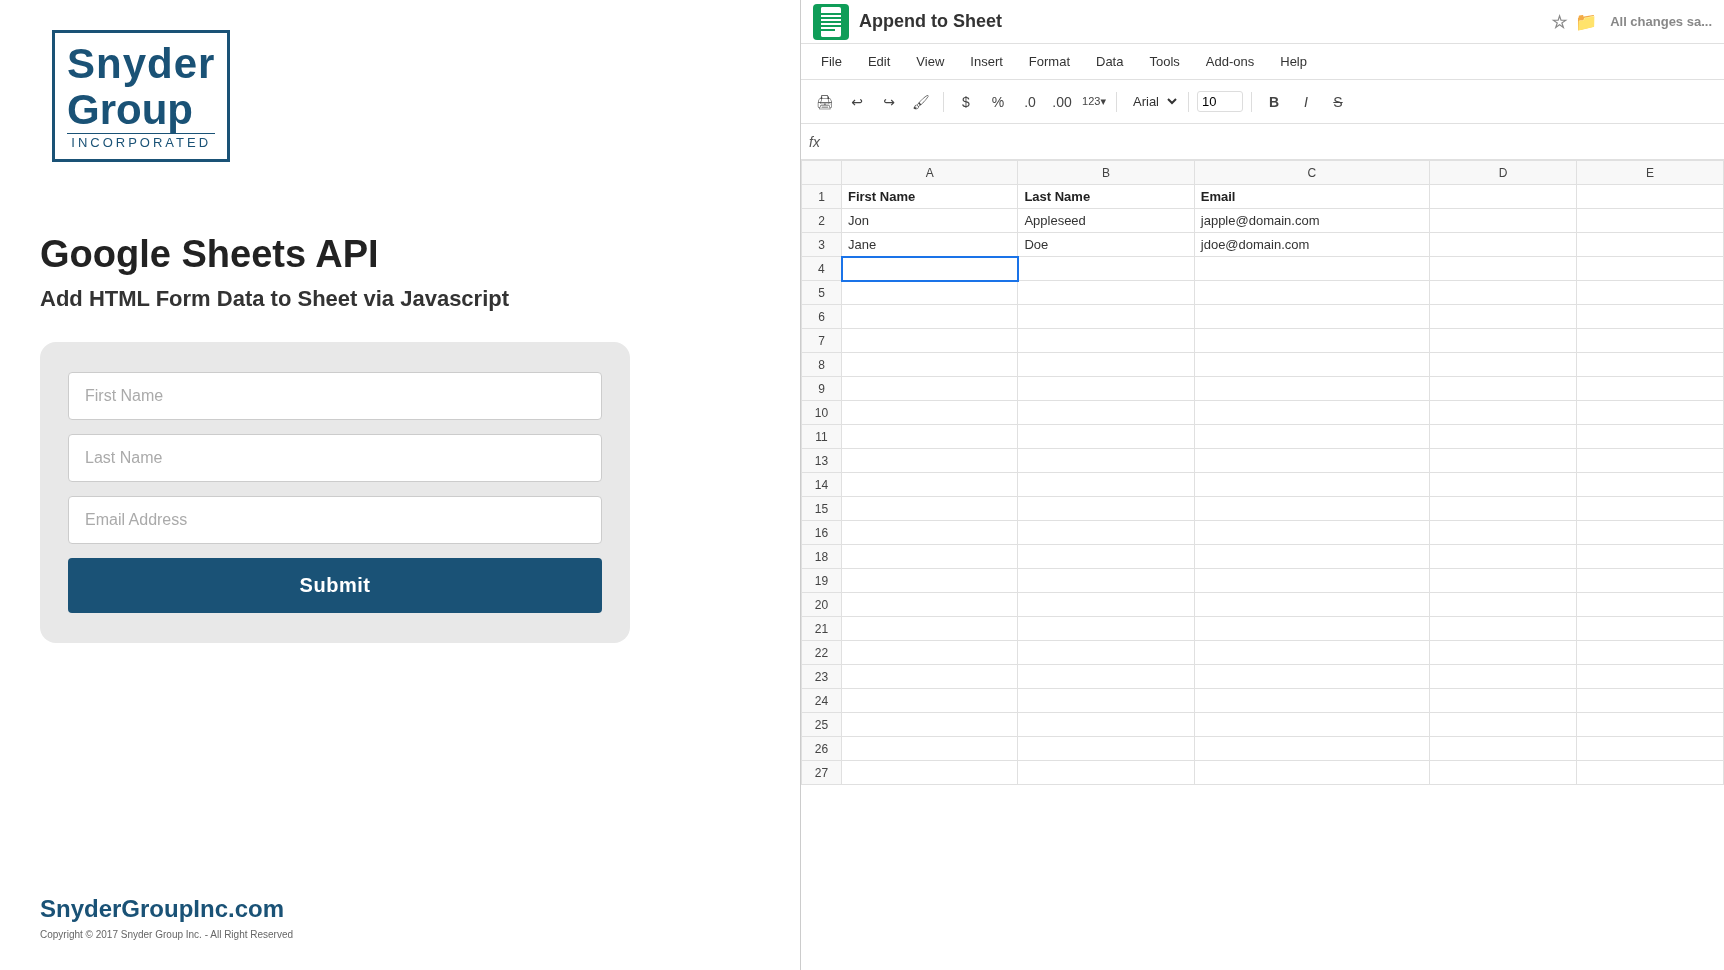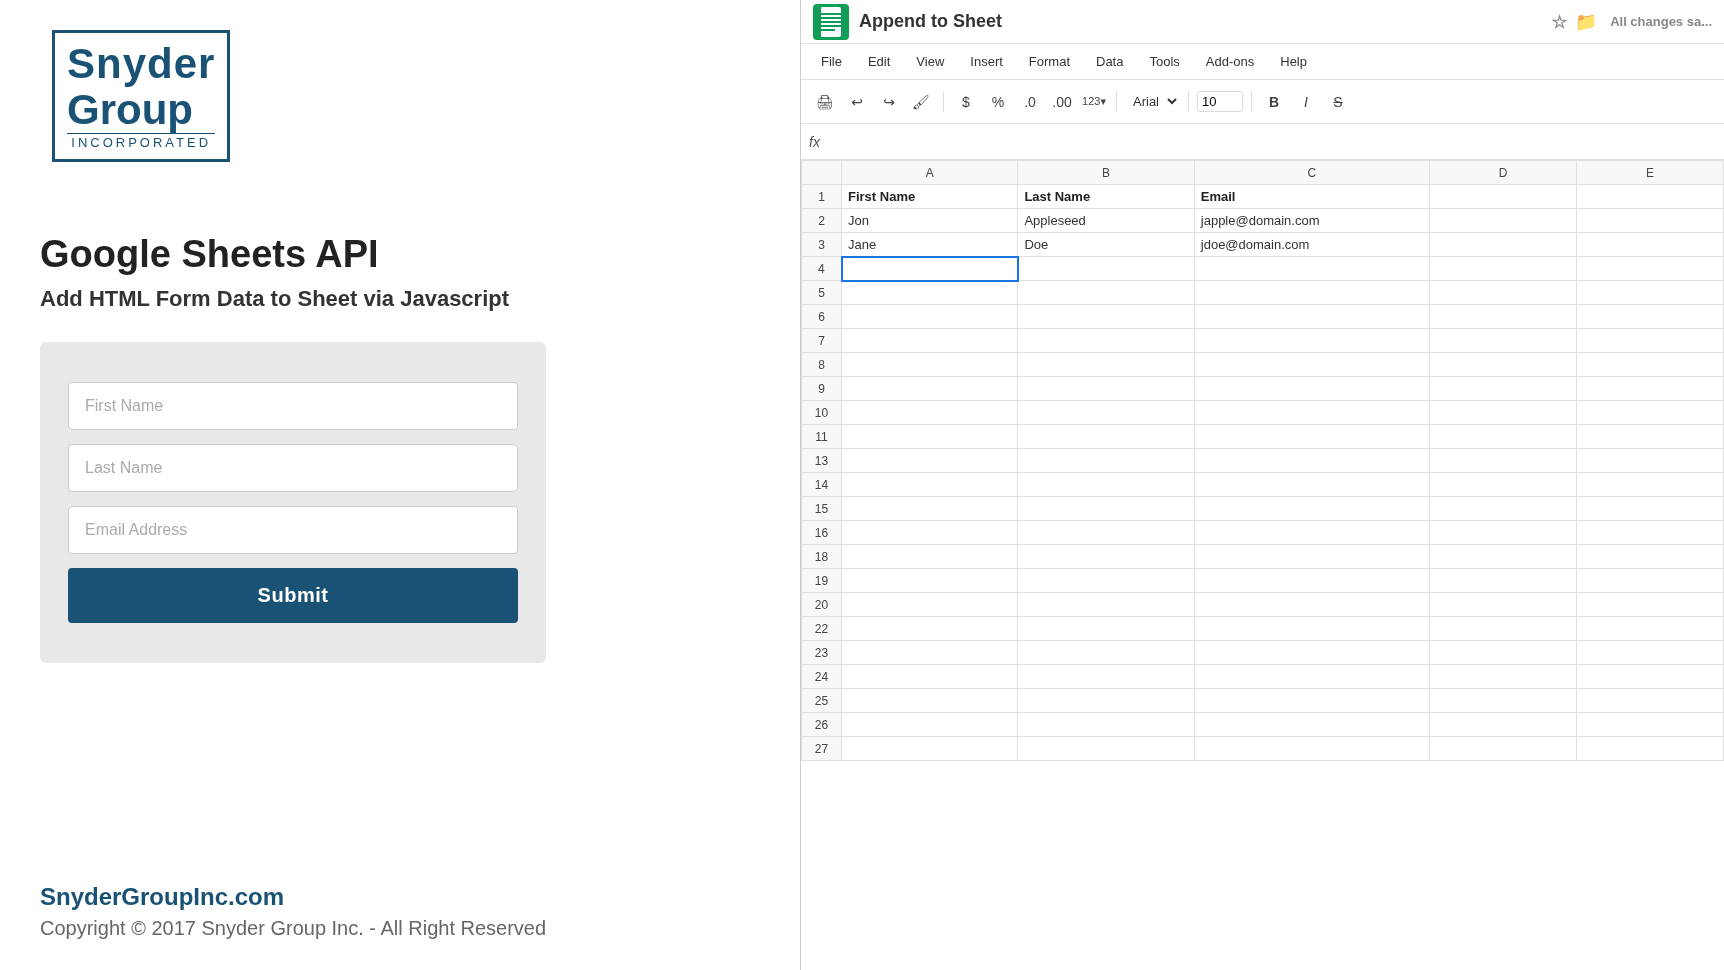--- a/index.html
+++ b/index.html
@@ -66,23 +66,23 @@
 
     h2.page-subtitle {
       font-size: 22px;
       font-weight: 700;
       color: #333;
       margin-bottom: 30px;
     }
 
     .form-container {
       background: #e8e8e8;
-      border-radius: 6px;
-      padding: 40px 28px;
-      width: 506px;
+      border-radius: 16px;
+      padding: 30px 28px;
+      width: 590px;
     }
 
     .form-input {
       width: 100%;
       padding: 14px 16px;
       font-size: 16px;
       border: 1.5px solid #ccc;
       border-radius: 4px;
       margin-bottom: 14px;
       background: #fff;
@@ -113,21 +113,21 @@
     }
 
     .footer-link {
       color: #1a5276;
       font-size: 24px;
       font-weight: 700;
       text-decoration: none;
     }
 
     .footer-copyright {
-      font-size: 20px;
+      font-size: 10px;
       color: #666;
       margin-top: 6px;
     }
 
     
     #right-panel {
       flex: 1;
       height: 970px;
       display: flex;
       flex-direction: column;
@@ -572,20 +572,28 @@
           </tr>
           <tr class="sheet-row">
             <td class="row-num">20</td>
             <td></td>
             <td></td>
             <td></td>
             <td></td>
             <td></td>
           </tr>
           <tr class="sheet-row">
+            <td class="row-num">21</td>
+            <td></td>
+            <td></td>
+            <td></td>
+            <td></td>
+            <td></td>
+          </tr>
+          <tr class="sheet-row">
             <td class="row-num">22</td>
             <td></td>
             <td></td>
             <td></td>
             <td></td>
             <td></td>
           </tr>
           <tr class="sheet-row">
             <td class="row-num">23</td>
             <td></td>

